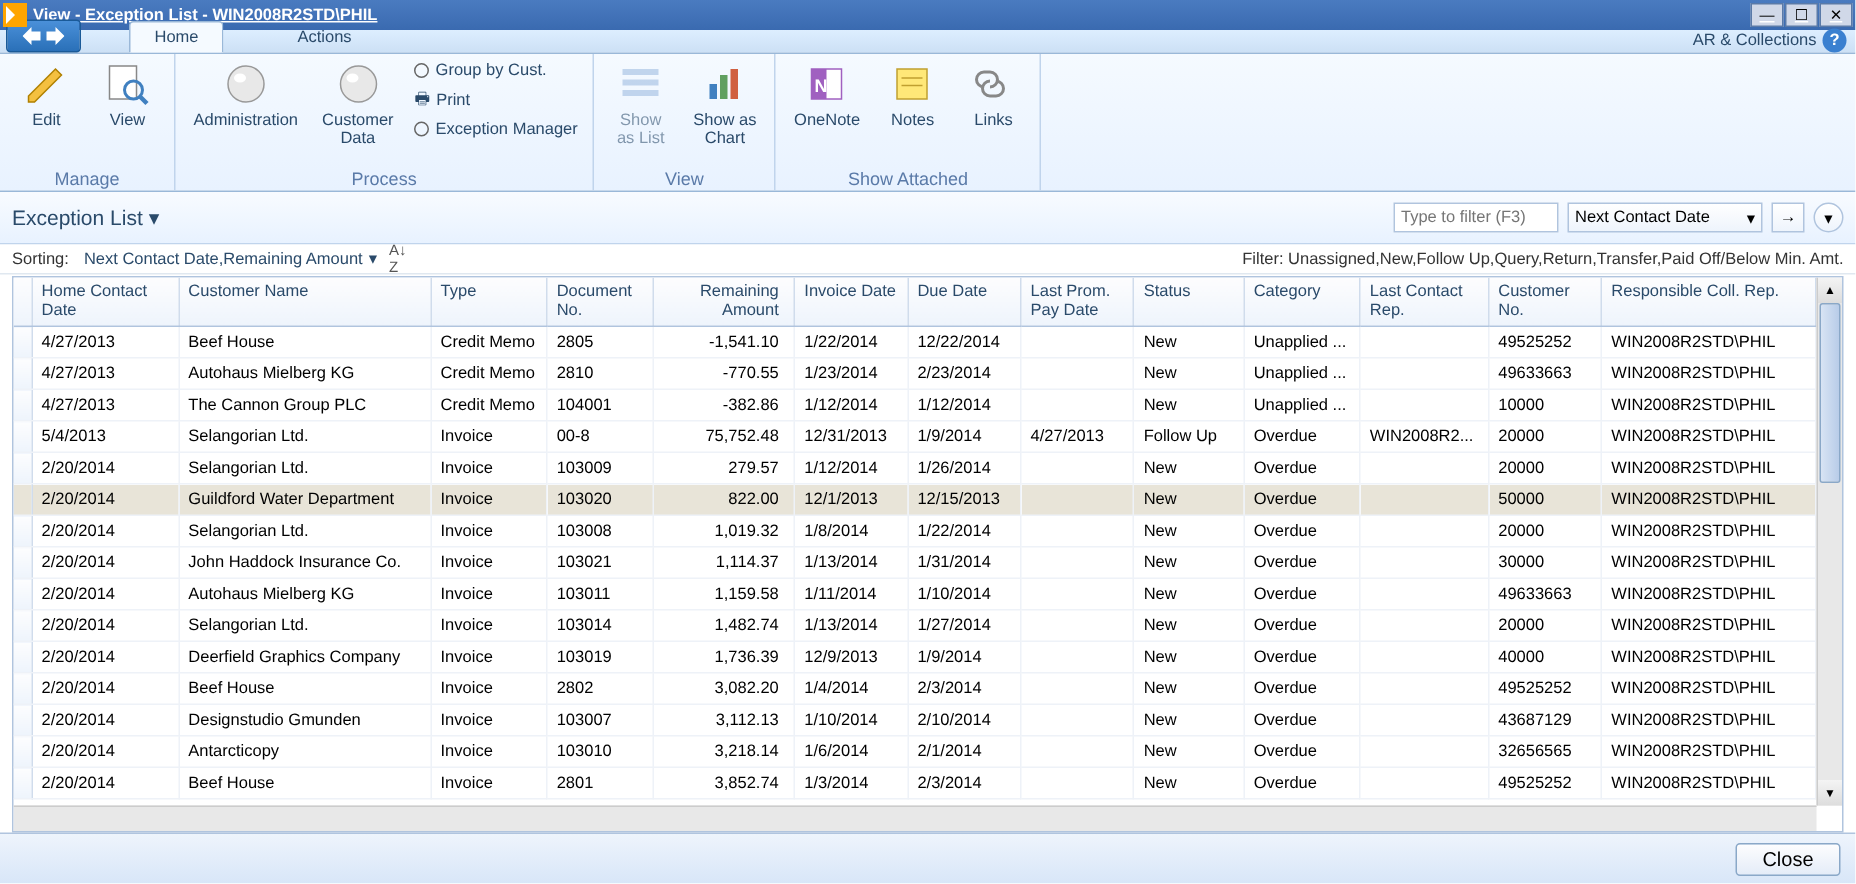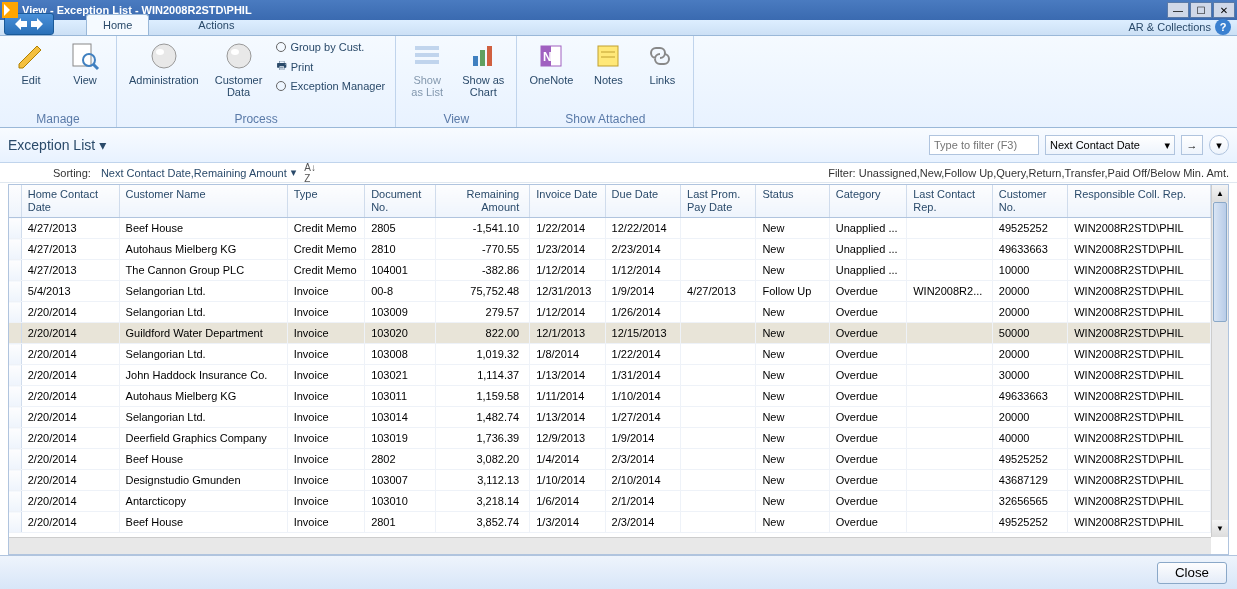--- a/index.html
+++ b/index.html
@@ -1,19 +1,19 @@
 <!DOCTYPE html>
 <html><head>
 <meta charset="utf-8">
 <style>
   * { box-sizing: border-box; margin: 0; padding: 0; }
   body { font-family: "Segoe UI", Tahoma, sans-serif; font-size: 11px; background: #fff; overflow: hidden; width: 1237px; height: 589px; position: relative; }
   
   
-  .titlebar { height: 20px; background: linear-gradient(#4a7bc0, #3a6ab0); color: #fff; display: flex; align-items: center; padding: 0 2px; }
+  .titlebar { height: 20px; background: linear-gradient(#4a7bc0, #3a6ab0); color: #fff; display: flex; align-items: center; padding: 0 2px; text-decoration: underline; }
   .titlebar .icon { width: 16px; height: 16px; background: #ffa500; margin-right: 4px; position: relative; }
   .titlebar .icon::after { content:""; position:absolute; left:2px; top:2px; border-left:6px solid #fff; border-top:6px solid transparent; border-bottom:6px solid transparent; }
   .titlebar .title { font-weight: bold; flex: 1; }
   .titlebar .winbtns { display:flex; gap:1px; }
   .titlebar .winbtn { width: 22px; height: 16px; background: #d0d8e8; border:1px solid #5a7aa8; display:flex; align-items:center; justify-content:center; font-size:10px; color:#000; cursor:pointer;}
   
   
   .ribbonrow { height: 16px; background: linear-gradient(#ddeeff, #cce0f5); display:flex; align-items:flex-end; border-bottom:1px solid #9ab8d8;gap:32px; }
   .ribbonrow .navbtn { width:50px; height:22px; background: linear-gradient(#4a90d9,#2a70b8); border:1px solid #1a5a98; border-radius:3px; margin-left:4px; display:flex; align-items:center; justify-content:center; color:#fff;}
   .navbtn svg { width:28px; height:12px;}
@@ -39,21 +39,21 @@
   .pathbar { height:28px; background: linear-gradient(#f8fbff,#e8f2ff); border-bottom:1px solid #c0d4ec; display:flex; align-items:center; padding:17px 8px; gap:6px;}
   .pathbar .pathdrop { font-size:14px; color:#2a4a6a; display:flex; align-items:center; gap:4px; cursor:pointer;}
   .pathbar .spacer{flex:1;}
   .filterbox { width:110px; height:20px; border:1px solid #b0c4de; background:#fff; padding:0 4px; font-size:11px; color:#888;}
   .sortbox { width:130px; height:20px; border:1px solid #b0c4de; background:linear-gradient(#fff,#eef4fc); padding:0 4px; font-size:11px; display:flex; align-items:center; justify-content:space-between;}
   .gobtn { width:22px; height:20px; border:1px solid #b0c4de; background:linear-gradient(#fff,#eef4fc); display:flex;align-items:center;justify-content:center;}
   .roundbtn { width:20px;height:20px;border:1px solid #b0c4de;border-radius:50%;background:linear-gradient(#fff,#eef4fc);display:flex;align-items:center;justify-content:center;}
   
   
   .inforow { height:20px; display:flex; align-items:center; padding:0 8px; background:#fff; border-bottom:1px solid #e0e8f0; font-size:11px; color:#333;}
-  .inforow .sortlabel{ margin-right:10px;margin-left:45px;}
+  .inforow .sortlabel{ margin-right:10px;}
   .inforow .sortval { color:#2a4a6a; display:flex; align-items:center; gap:4px;}
   .inforow .azicon { font-size:10px; color:#555;}
   .inforow .spacer{flex:1;}
   
   
   .tablewrap { position:absolute; top:184px; bottom:34px; left:8px; right:8px; border:1px solid #b0c4de; overflow:hidden; background:#fff;}
   .tablewrap .scrollv { position:absolute; right:0; top:0; bottom:17px; width:17px; background:#e8e8e8; border-left:1px solid #ccc;}
   .scrollv .thumb { position:absolute; left:1px; right:1px; top:17px; height:120px; background:linear-gradient(90deg,#d8e4f4,#b8ccE8); border:1px solid #8aa8c8; border-radius:2px;}
   .scrollv .arrow { position:absolute; left:0; right:0; height:17px; display:flex;align-items:center;justify-content:center; background:linear-gradient(#f4f4f4,#ddd); font-size:8px;}
   .scrollv .arrow.up{top:0;} .scrollv .arrow.down{bottom:0;}

